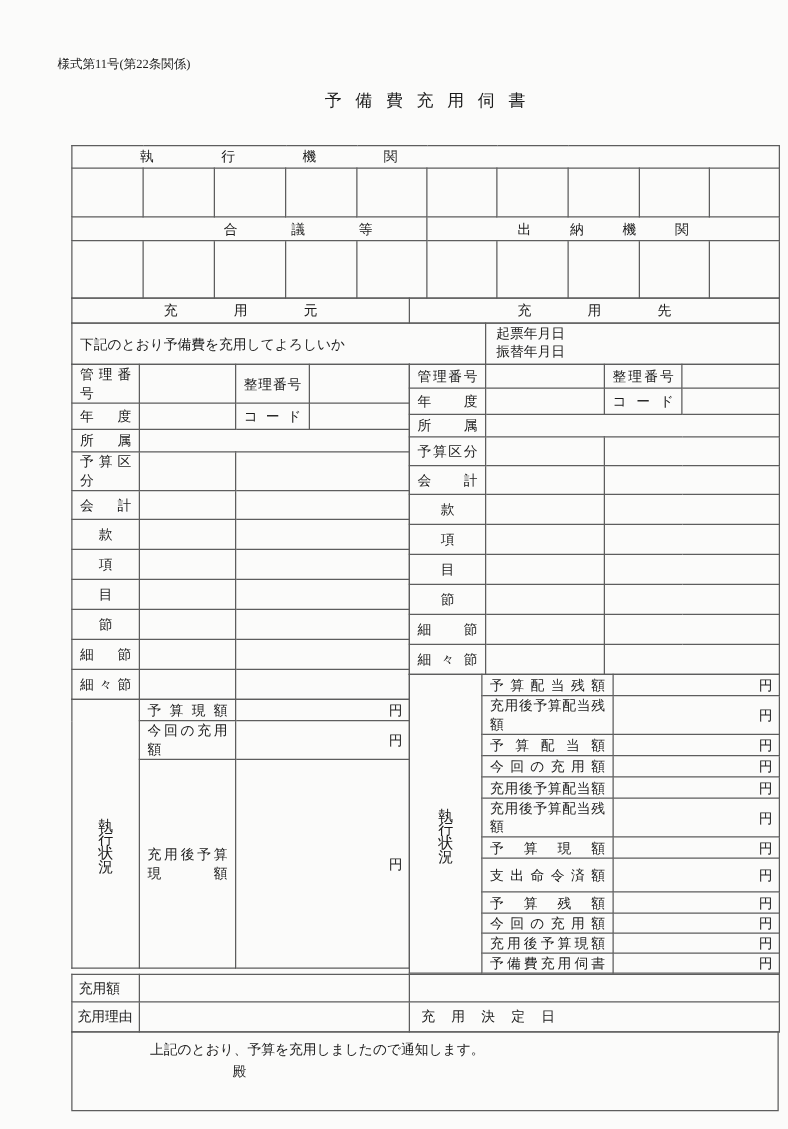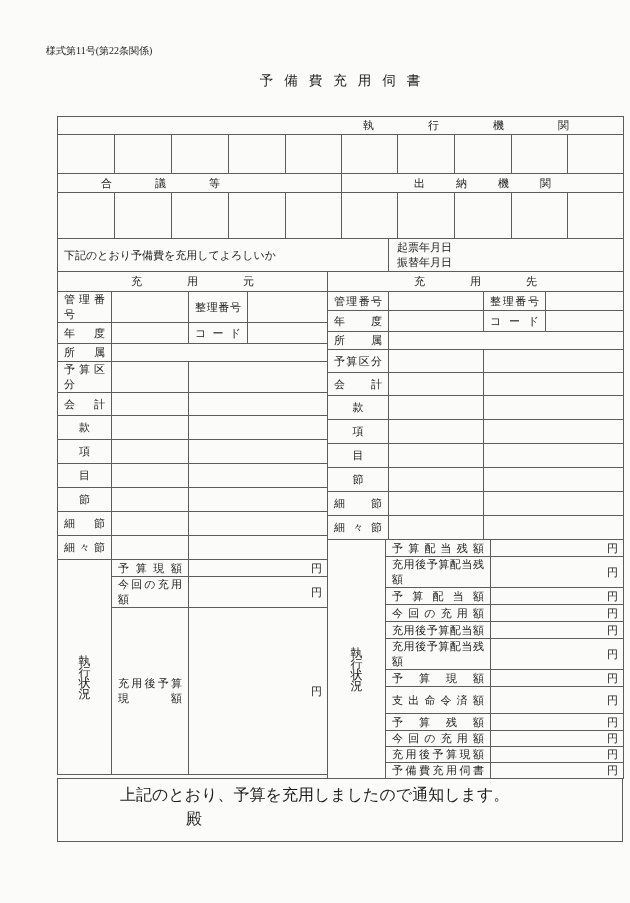--- a/index.html
+++ b/index.html
@@ -26,42 +26,42 @@
   table.t + table.t, .halves, .notice-box { margin-top:-1px; }
 
   
   .j  { text-align:justify; text-align-last:justify; padding:0 6px !important; }
   .c  { text-align:center; }
   .sm { font-size:9.5px; }
   .xs { font-size:9px; }
   .unit-cell { text-align:right; padding-right:5px !important; font-size:10.5px; }
 
   
-  .ls-exec  { letter-spacing:54px; text-indent:54px; text-align:right; font-size:12px; }
-  .ls-goui  { letter-spacing:43px; text-indent:43px; text-align:left; font-size:12px;margin-top:39px; }
+  .ls-exec  { letter-spacing:54px; text-indent:54px; text-align:left; font-size:12px; }
+  .ls-goui  { letter-spacing:43px; text-indent:43px; text-align:right; font-size:12px;margin-top:39px; }
   .ls-suito { letter-spacing:31px; text-indent:31px; text-align:center; font-size:12px; }
   .ls-half  { letter-spacing:45px; text-indent:45px; text-align:center; font-size:12px; }
   .ls-dec   { letter-spacing:13px; padding-left:9px !important; font-size:11.5px; }
 
   .req-cell { padding-left:6px !important; font-size:12px; }
   .date-cell div { padding-left:8px; font-size:11px; line-height:15px; }
 
   .halves { display:flex; align-items:flex-start; }
   .half-right { margin-left:-1px; }
 
   .vert {
     writing-mode:vertical-rl; text-orientation:upright;
     letter-spacing:11px; font-size:12px;
     margin:0 auto; line-height:1;
   }
   .vcell { text-align:center; vertical-align:middle; }
 
   .notice-box {
     border:1px solid #5d5d5d; width:564px; height:62px;
-    font-size:16px; background:transparent;
+    font-size:11px; background:transparent;
   }
   .n1 { padding:6px 0 0 62px; }
   .n2 { padding-top:3px; }
   .n2 .y { margin-left:143px; }
   .n2 .m { margin-left:76px; }
   .n2 .d { margin-left:76px; }
   .n3 { padding:3px 0 0 128px; }
 </style>
 </head>
 <body>
@@ -116,43 +116,43 @@
         <td></td>
             <td></td>
         <td></td>
             <td></td>
       </tr>
     </tbody>
       </table>
 
     <table class="t" width="566">
       <colgroup>
+          <col width="270">
+          <col width="296">
+        </colgroup>
+      <tbody>
+          <tr style="height:20px">
+        <td class="ls-half">充用元</td>
+        <td class="ls-half">充用先</td>
+      </tr>
+    </tbody>
+      </table>
+
+    <table class="t" width="566">
+      <colgroup>
           <col width="331">
           <col width="235">
         </colgroup>
       <tbody>
           <tr style="height:33px">
         <td class="req-cell">下記のとおり予備費を充用してよろしいか</td>
         <td class="date-cell">
           <div>起票年月日</div>
           <div>振替年月日</div>
         </td>
-      </tr>
-    </tbody>
-      </table>
-
-    <table class="t" width="566">
-      <colgroup>
-          <col width="270">
-          <col width="296">
-        </colgroup>
-      <tbody>
-          <tr style="height:20px">
-        <td class="ls-half">充用元</td>
-        <td class="ls-half">充用先</td>
       </tr>
     </tbody>
       </table>
 
     <div class="halves">
 
       <div class="half-left">
         <table class="t" width="270">
           <colgroup>
               <col width="54">
@@ -368,20 +368,39 @@
           </tr>
           <tr style="height:16px">
             <td class="j xs">予備費充用伺書</td>
             <td class="unit-cell">円</td>
           </tr>
         </tbody>
           </table>
       </div>
     </div>
 
+    <table class="t" width="566">
+      <colgroup>
+          <col width="54">
+          <col width="216">
+          <col width="296">
+        </colgroup>
+      <tbody>
+          <tr style="height:22px">
+        <td style="padding-left:5px">充用額</td>
+        <td></td>
+        <td></td>
+      </tr>
+      <tr style="height:24px">
+        <td class="sm" style="padding-left:4px">充用理由</td>
+        <td></td>
+        <td class="ls-dec">充用決定日</td>
+      </tr>
+    </tbody>
+      </table>
 
     <div class="notice-box">
       <div class="n1">上記のとおり、予算を充用しましたので通知します。</div>
       <div class="n3">殿</div>
     </div>
 
   </div>
 </div>
 
 </body></html>

